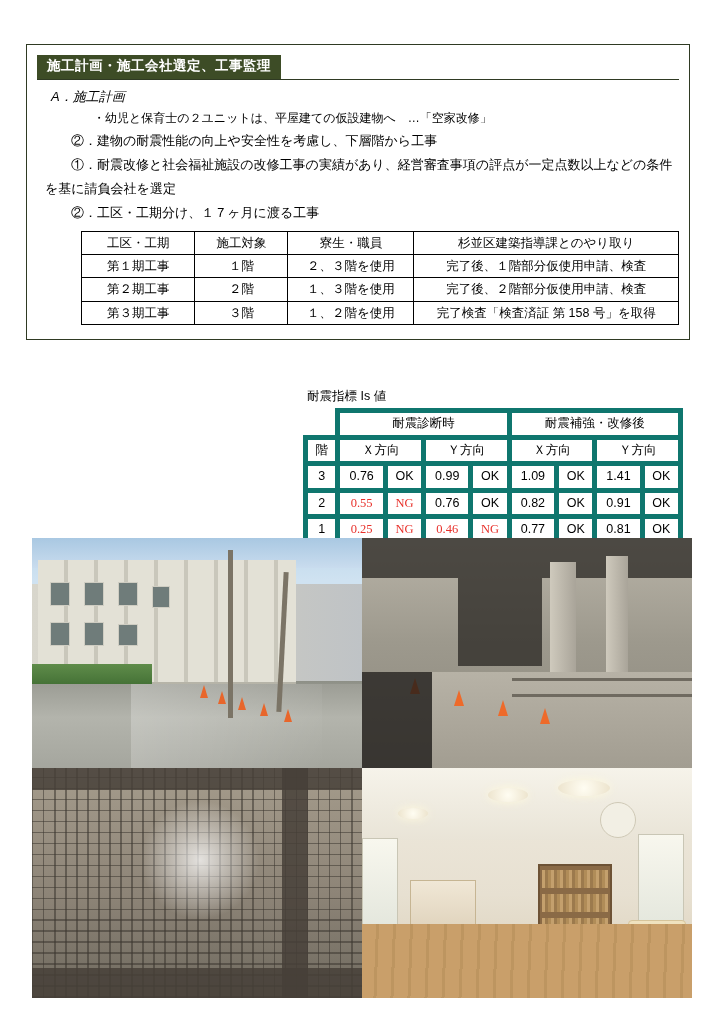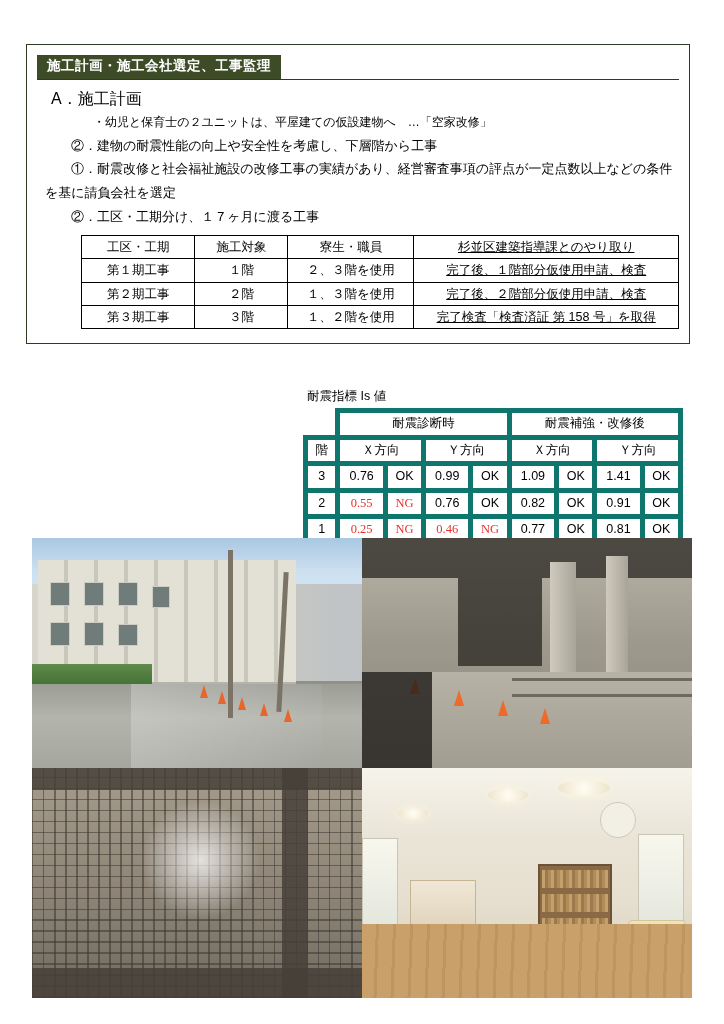--- a/index.html
+++ b/index.html
@@ -40,23 +40,24 @@
     letter-spacing: 0.5px;
     line-height: 1.1;
   }
   .title-row {
     border-bottom: 1px solid #2f3a23;
     padding-bottom: 0;
     margin-bottom: 8px;
   }
 
   .lvl1 {
-    font-size: 16px;
+    font-size: 13px;
     margin: 6px 0 2px 14px;
     line-height: 1.4;
+    font-style: italic;
   }
   .lvl2 {
     font-size: 13px;
     margin: 5px 0 2px 34px;
     line-height: 1.45;
   }
   .lvl3 {
     font-size: 12px;
     margin: 4px 0 2px 56px;
     line-height: 1.45;
@@ -76,21 +77,21 @@
   table.sched td {
     border: 1px solid #000;
     padding: 3px 6px;
     text-align: center;
     line-height: 1.3;
     white-space: nowrap;
   }
   table.sched td.c1 { width: 108px; }
   table.sched td.c2 { width: 86px; }
   table.sched td.c3 { width: 118px; }
-  table.sched td.c4 { width: 258px; text-decoration: underline; }
+  table.sched td.c4 { width: 258px; }
 
   
   .is-block {
     position: absolute;
     left: 303px;
     top: 388px;
     width: 380px;
   }
   .is-title {
     font-size: 12.5px;

